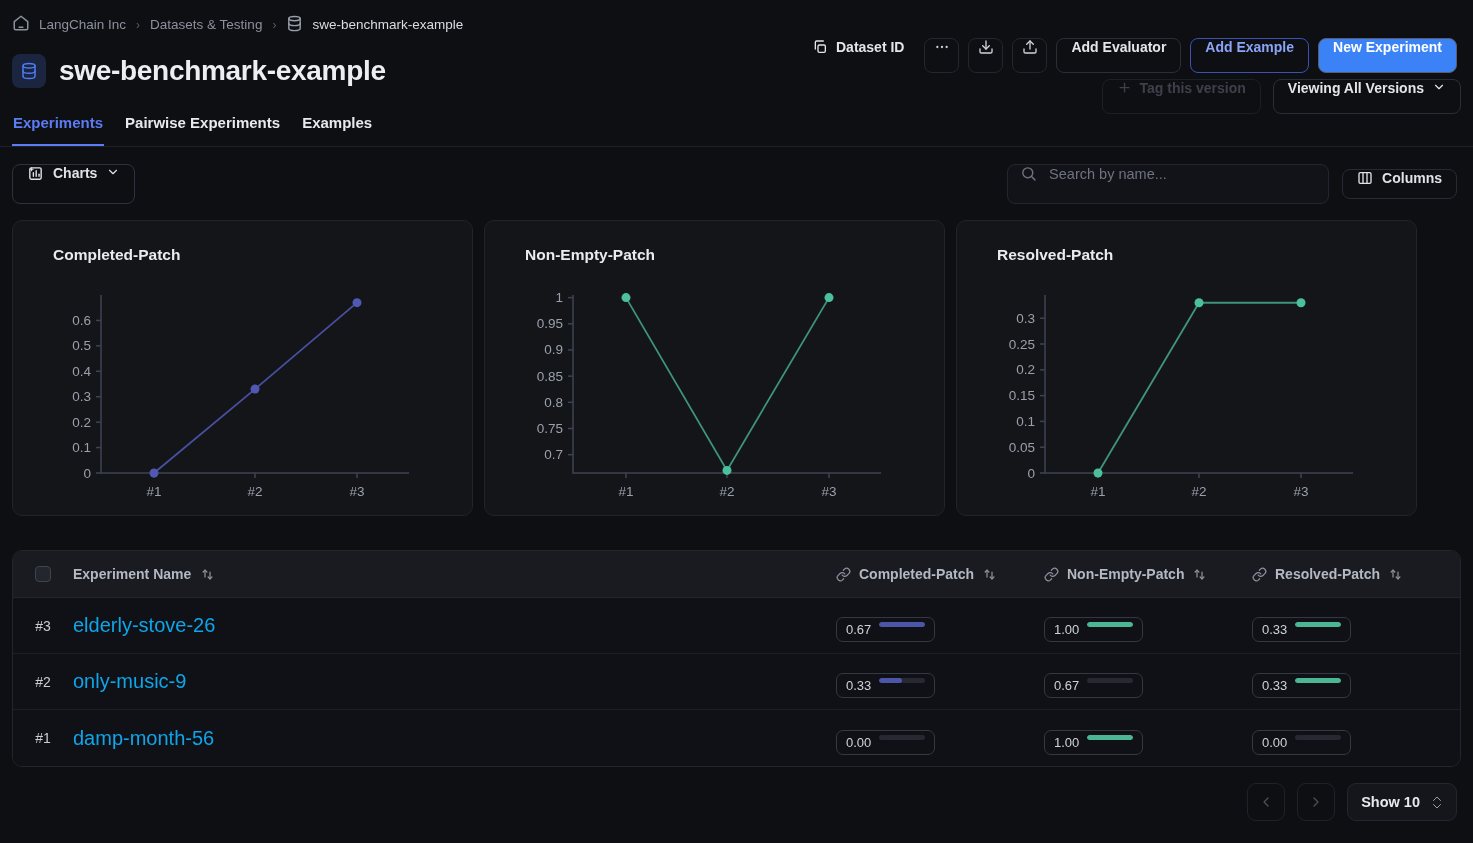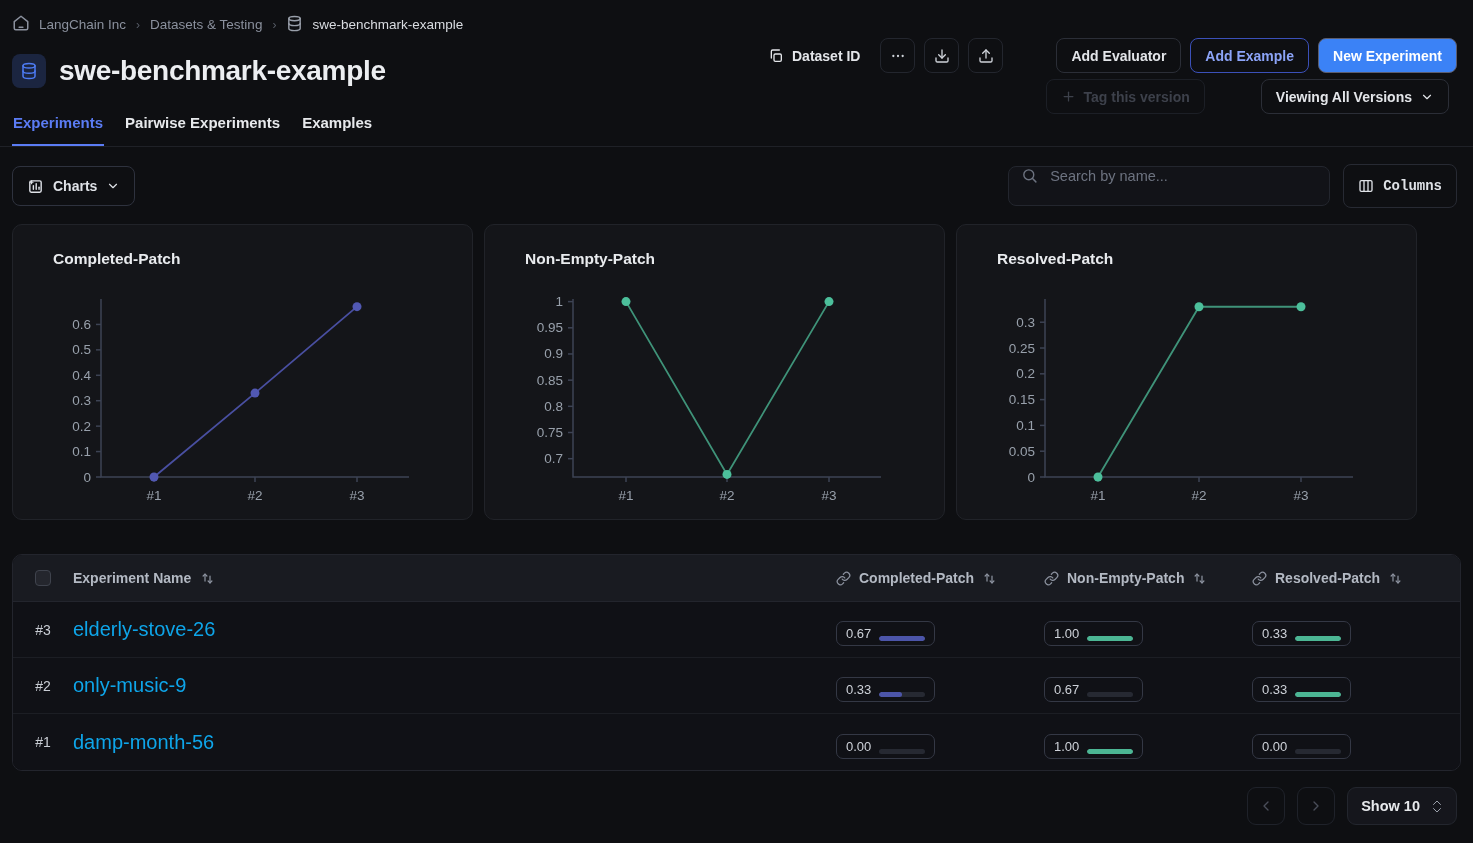--- a/index.html
+++ b/index.html
@@ -12,66 +12,66 @@
   .topbar { position:relative; padding:14px 16px 0 12px; }
   .breadcrumb { display:flex; align-items:flex-end; gap:9px; font-size:13.5px; color:#8b919e; }
   .crumb-sep { color:#565b66; font-size:12px; margin:0 1px; }
   .crumb-current { color:#d9dce1; }
   .title-row { display:flex; align-items:center; gap:13px; margin-top:22px; }
   .db-badge { width:34px; height:34px; border-radius:8px; background:#1b2540; display:flex; align-items:center; justify-content:center; color:#4d7bf3; }
   .page-title { font-size:28px; font-weight:700; margin:0; letter-spacing:-0.3px; color:#eceef1; }
 
   .actions { position:absolute; top:38px; right:16px; display:flex; gap:9px; align-items:center; }
   .btn { height:35px; border-radius:8px; border:1px solid transparent; background:transparent; color:#e3e5e9;
-    font-size:14px; font-weight:600; display:inline-flex; align-items:center; gap:8px; padding:0 14px; cursor:pointer;
+    font-size:14px; font-weight:600; display:inline-flex; align-items:flex-start; gap:8px; padding:0 14px; cursor:pointer;
     font-family:inherit; white-space:nowrap; }
   .btn-ghost { padding:0 10px; font-weight:600; }
   .btn-sq { width:35px; padding:0; justify-content:center; border-color:#23262e; color:#cfd3da; }
-  .btn-outline { border-color:#2b2e37;margin-left:44px; }
+  .btn-outline { border-color:#2b2e37; }
   .btn-blue { border-color:#3b50b9; color:#8ca4f8; }
   .btn-filled { background:#3b82f6; border-color:#5b5d6f; color:#ffffff; }
-  .version-row { position:absolute; top:79px; right:24px; display:flex; gap:12px; align-items:center; }
+  .version-row { position:absolute; top:79px; right:12px; display:flex; gap:12px; align-items:center; }
   .btn-disabled { color:#3d414b; border-color:#1c1f26; cursor:default; }
 
   .tabs { display:flex; gap:20px; margin-top:26px; border-bottom:1px solid #1f2127; padding-left:12px;
     margin-left:-12px; margin-right:-16px; }
   .tab { font-size:15px; font-weight:700; color:#e7e9ec; padding:0 1px 13px 1px; cursor:pointer; border-bottom:2px solid transparent; }
   .tab.active { color:#5b7cf4; border-bottom-color:#5b7cf4; }
 
   
   .toolbar { display:flex; justify-content:space-between; align-items:center; padding:17px 16px 16px 12px; }
   .toolbar-right { display:flex; gap:13px; align-items:center; }
   .charts-btn { height:40px; border:1px solid #2e323e; border-radius:8px; color:#dfe2e7; gap:9px; }
   .search-box { width:322px; height:40px; border:1px solid #23262e; border-radius:8px; background:#121318;
     display:flex; align-items:flex-start; gap:10px; padding:0 12px; color:#6d7380; }
   .search-box input { flex:1; background:transparent; border:none; outline:none; color:#cfd3da;
     font-size:14.5px; font-family:inherit; }
   .search-box input::placeholder { color:#6d7380; }
-  .columns-btn { height:44px; border:1px solid #272a33; border-radius:8px; color:#dfe2e7; gap:9px;font-family:Liberation Mono, monospace; }
+  .columns-btn { height:30px; border:1px solid #272a33; border-radius:8px; color:#dfe2e7; gap:9px; }
 
   
   .charts { display:flex; gap:11px; padding-left:12px; }
   .chart-card { width:461px; height:296px; background:#141519; border:1px solid #212329; border-radius:10px;
     position:relative; flex:0 0 auto; }
   .chart-title { position:absolute; top:25px; left:40px; font-size:15.5px; font-weight:700; color:#e9ebee; }
 
   
   .table-wrap { margin:34px 12px 0 12px; border:1px solid #23252d; border-radius:10px; overflow:hidden; background:#0f1014; }
   .thead { display:flex; align-items:center; height:47px; background:#191b21; border-bottom:1px solid #23252d; }
   .col-check { width:60px; display:flex; justify-content:center; align-items:center; }
   .checkbox { width:16px; height:16px; border-radius:4px; border:1.5px solid #3f434d; background:#24262d; cursor:pointer; }
   .col-name { flex:1; display:flex; align-items:center; gap:9px; font-size:14px; font-weight:700; color:#b3b9c3; }
   .col-metric { width:208px; display:flex; align-items:center; gap:8px; font-size:14px; font-weight:700; color:#b3b9c3; }
   .sort-icon, .link-icon { color:#8b919e; flex:0 0 auto; }
   .trow { display:flex; align-items:center; height:56px; border-bottom:1px solid #1c1e24; background:#101116; }
   .trow:last-child { border-bottom:none; }
   .cell-index { width:60px; text-align:center; font-size:14px; color:#c9cdd4; }
   .cell-name { flex:1; font-size:20px; color:#0ea5e9; }
   .cell-metric { width:208px; }
-  .pill { display:inline-flex; align-items:flex-end; gap:8px; border:1px solid #343845; border-radius:7px; padding:4px 9px; cursor:pointer;margin-top:8px; }
+  .pill { display:inline-flex; align-items:flex-start; gap:8px; border:1px solid #343845; border-radius:7px; padding:4px 9px; cursor:pointer;margin-top:8px; }
   .pill-val { font-size:13px; color:#ced2d9; }
   .pill-bar { width:46px; height:5px; border-radius:3px; background:#262932; position:relative; overflow:hidden; }
   .pill-fill { position:absolute; left:0; top:0; bottom:0; border-radius:3px; }
 
   
   .footer { display:flex; justify-content:flex-end; align-items:center; gap:12px; padding:16px; }
   .page-btn { width:38px; height:38px; border:1px solid #1f222a; border-radius:9px; background:transparent;
     color:#4a4e59; display:flex; align-items:center; justify-content:center; cursor:pointer; }
   .show-btn { height:38px; background:#15161c; border:1px solid #23262e; border-radius:9px; padding:0 13px;
     display:flex; gap:11px; align-items:center; color:#e7e9ec; font-size:14.5px; font-weight:600; cursor:pointer; }

